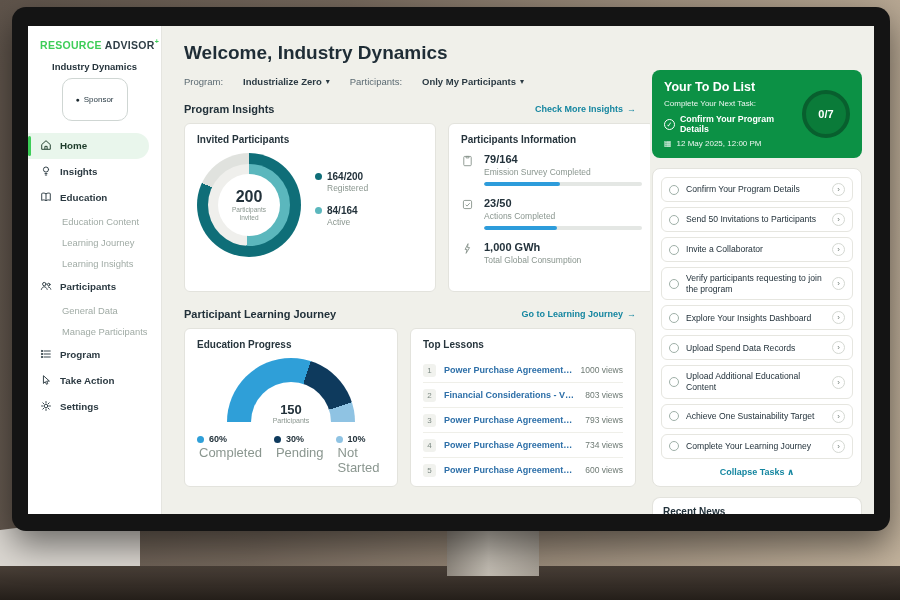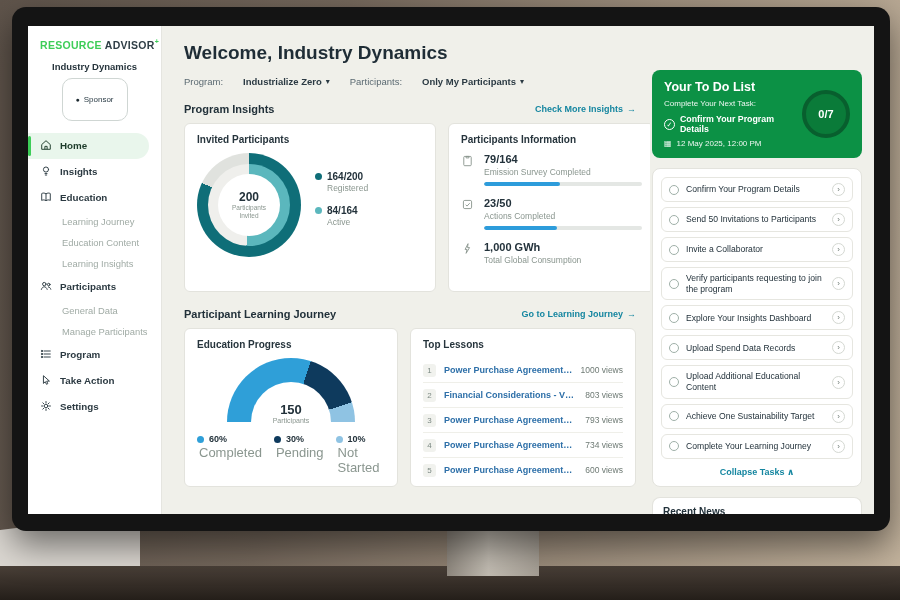--- a/index.html
+++ b/index.html
@@ -56,21 +56,21 @@
   .cards-row { display:flex; gap:12px; margin-bottom:14px; }
   .card { background:#fff; border:1px solid #e3e3dd; border-radius:6px; padding:10px 12px; }
   .card-title { font-size:10px; font-weight:700; color:#26343c; margin-bottom:8px; }
 
   .card-invited { width:252px; min-width:252px; }
   .invited-body { display:flex; gap:14px; align-items:center; }
   .donut { width:104px; height:104px; border-radius:50%; display:grid; place-items:center; }
   .donut-inner { width:82px; height:82px; border-radius:50%; display:grid; place-items:center; }
   .donut-hole { width:62px; height:62px; border-radius:50%; background:#fff;
     display:flex; flex-direction:column; align-items:center; justify-content:center; text-align:center; }
-  .donut-val { font-size:12px; font-weight:700; color:#22313a; }
+  .donut-val { font-size:16px; font-weight:700; color:#22313a; }
   .donut-lab { font-size:6.5px; color:#8a968f; width:46px; line-height:1.2; }
   .legend-item { margin-bottom:12px; }
   .legend-top { display:flex; align-items:center; gap:5px; font-size:10px; font-weight:700; color:#23323b; }
   .dot { width:7px; height:7px; border-radius:50%; background:#0f6e78; flex:none; }
   .legend-label { font-size:8.5px; color:#8a968f; margin-left:12px; margin-top:1px; }
 
   .card-info { flex:1; }
   .info-row { display:flex; gap:9px; margin-bottom:11px; }
   .info-icon { width:14px; color:#8a968f; padding-top:1px; flex:none; }
   .info-icon svg { width:13px; height:13px; }
@@ -165,22 +165,22 @@
               </svg></span>
           <span>Insights</span>
         </div>
         <div class="nav-item">
           <span><svg viewBox="0 0 14 14" fill="none" stroke="currentColor" stroke-width="1.1" stroke-linejoin="round">
                 <path d="M2 3c1.6-.9 3.2-.8 5 .3 1.8-1.1 3.4-1.2 5-.3v8c-1.6-.9-3.2-.8-5 .3-1.8-1.1-3.4-1.2-5-.3z"></path>
                 <path d="M7 3.3v8"></path>
               </svg></span>
           <span>Education</span>
         </div>
+        <span class="nav-sub">Education Content</span>
         <span class="nav-sub">Learning Journey</span>
-        <span class="nav-sub">Education Content</span>
         <span class="nav-sub">Learning Insights</span>
         <div class="nav-item">
           <span><svg viewBox="0 0 14 14" fill="none" stroke="currentColor" stroke-width="1.1" stroke-linecap="round">
                 <circle cx="5" cy="4.8" r="2"></circle>
                 <path d="M1.6 11c.5-2 2-3 3.4-3s2.9 1 3.4 3"></path>
                 <circle cx="10.2" cy="5.3" r="1.5"></circle>
                 <path d="M9.8 8.1c1.4.2 2.4 1.2 2.8 2.7"></path>
               </svg></span>
           <span>Participants</span>
         </div>

